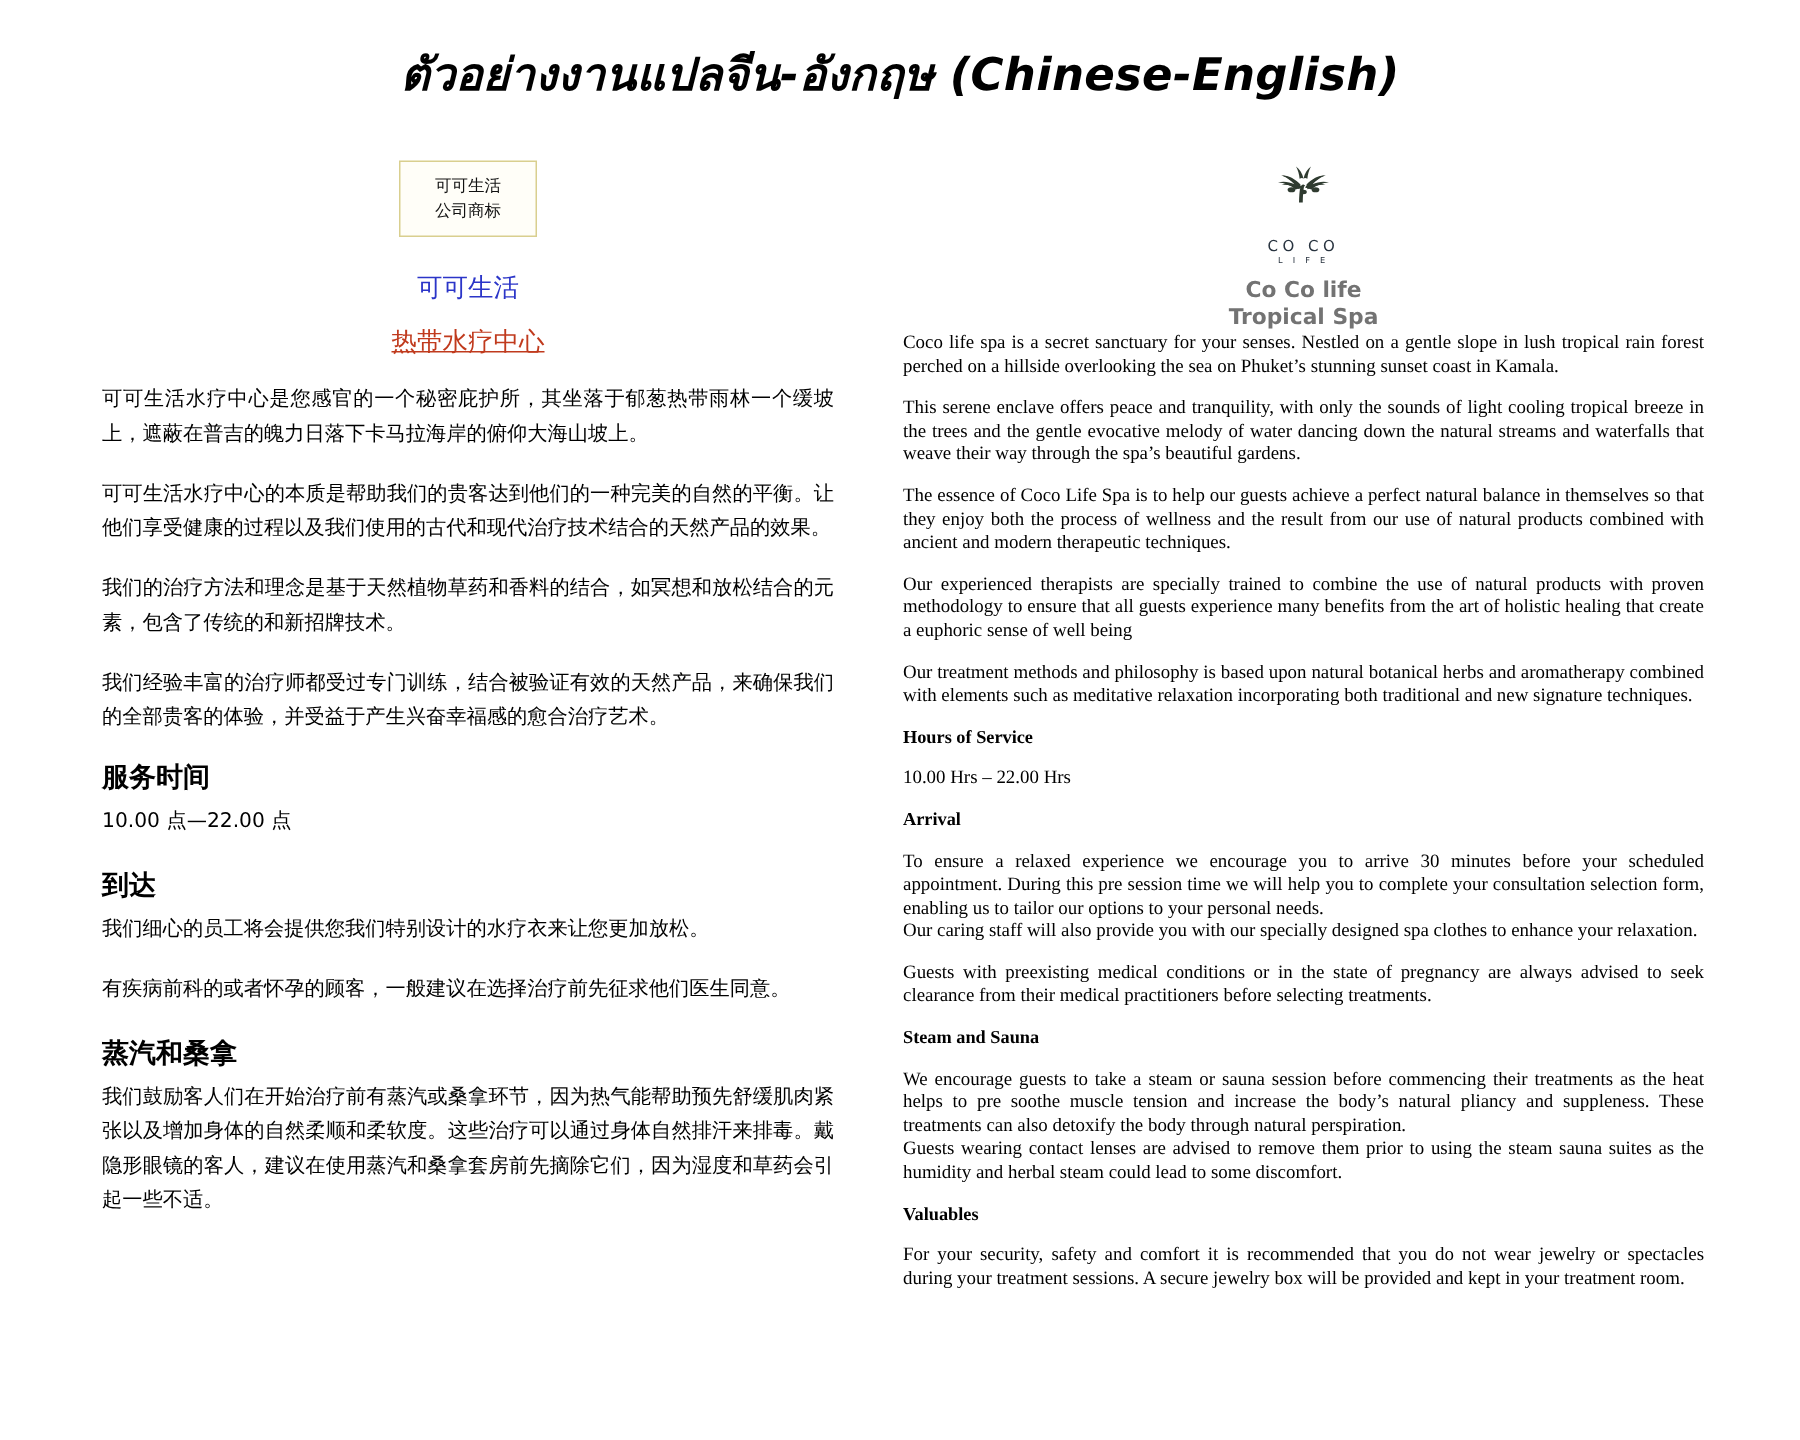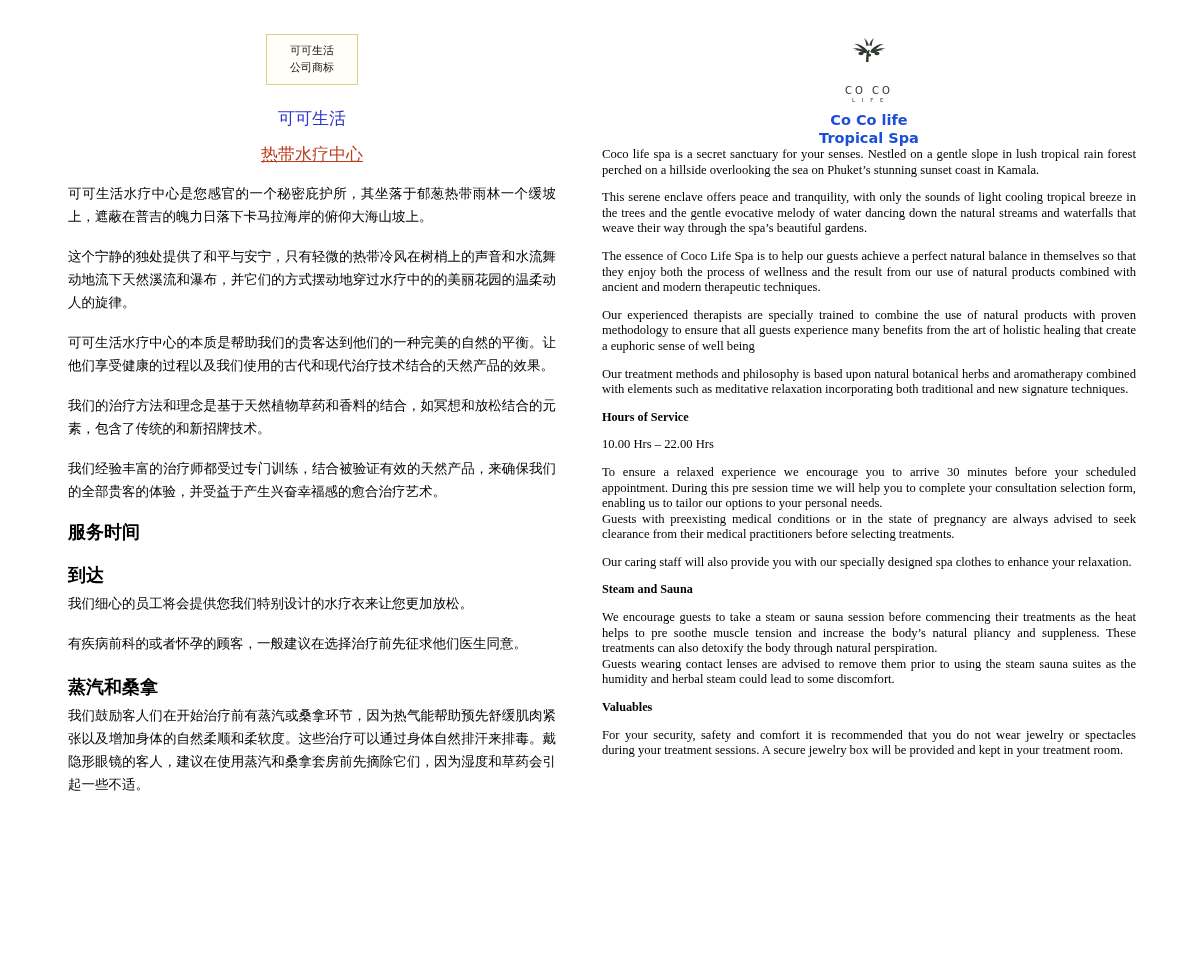--- a/index.html
+++ b/index.html
@@ -117,21 +117,21 @@
   }
   .logo-sub2 {
     font-family: "DejaVu Sans", sans-serif;
     font-size: 5.5px;
     letter-spacing: 2.5px;
     color: #28333f;
     margin-top: 1px;
   }
   .brand-en {
     text-align: center;
-    color: #1d4ed8;
+    color: #737373;
     font-family: "DejaVu Sans", sans-serif;
     font-weight: bold;
     font-size: 14.5px;
     line-height: 18px;
     margin-top: 8px;
   }
   .en-body {
     font-family: "Liberation Serif", serif;
     font-size: 12.6px;
     line-height: 15.6px;
@@ -144,41 +144,42 @@
     font-weight: bold;
     font-size: 12.2px;
     margin: 0 0 12px 0;
   }
 </style>
 </head>
 <body>
 
 <div class="page">
 
+  <div class="doc-title">ตัวอย่างงานแปลจีน-อังกฤษ (Chinese-English)</div>
 
   <div class="columns">
 
     <div class="col-left">
 
       <div class="logo-box">
         <div>可可生活</div>
         <div>公司商标</div>
       </div>
 
       <div class="brand-cn">可可生活</div>
       <div class="brand-cn-2">热带水疗中心</div>
 
       <div class="zh-body">
         <p>可可生活水疗中心是您感官的一个秘密庇护所，其坐落于郁葱热带雨林一个缓坡上，遮蔽在普吉的魄力日落下卡马拉海岸的俯仰大海山坡上。</p>
-        <p>这个宁静的独处提供了和平与安宁，只有轻微的热带冷风在树梢上的声音和水流舞动地流下天然溪流和瀑布，并它们的方式摆动地穿过水疗中的的美丽花园的温柔动人的旋律。</p>
         <p>可可生活水疗中心的本质是帮助我们的贵客达到他们的一种完美的自然的平衡。让他们享受健康的过程以及我们使用的古代和现代治疗技术结合的天然产品的效果。</p>
         <p>我们的治疗方法和理念是基于天然植物草药和香料的结合，如冥想和放松结合的元素，包含了传统的和新招牌技术。</p>
         <p>我们经验丰富的治疗师都受过专门训练，结合被验证有效的天然产品，来确保我们的全部贵客的体验，并受益于产生兴奋幸福感的愈合治疗艺术。</p>
 
         <div class="zh-head">服务时间</div>
+        <p class="zh-plain">10.00 点—22.00 点</p>
 
         <div class="zh-head zh-gap">到达</div>
         <p>我们细心的员工将会提供您我们特别设计的水疗衣来让您更加放松。</p>
         <p>有疾病前科的或者怀孕的顾客，一般建议在选择治疗前先征求他们医生同意。</p>
 
         <div class="zh-head zh-gap">蒸汽和桑拿</div>
         <p>我们鼓励客人们在开始治疗前有蒸汽或桑拿环节，因为热气能帮助预先舒缓肌肉紧张以及增加身体的自然柔顺和柔软度。这些治疗可以通过身体自然排汗来排毒。戴隐形眼镜的客人，建议在使用蒸汽和桑拿套房前先摘除它们，因为湿度和草药会引起一些不适。</p>
 
       </div>
     </div>
@@ -214,23 +215,24 @@
       <div class="en-body">
         <p>Coco life spa is a secret sanctuary for your senses. Nestled on a gentle slope in lush tropical rain forest perched on a hillside overlooking the sea on Phuket’s stunning sunset coast in Kamala.</p>
         <p>This serene enclave offers peace and tranquility, with only the sounds of light cooling tropical breeze in the trees and the gentle evocative melody of water dancing down the natural streams and waterfalls that weave their way through the spa’s beautiful gardens.</p>
         <p>The essence of Coco Life Spa is to help our guests achieve a perfect natural balance in themselves so that they enjoy both the process of wellness and the result from our use of natural products combined with ancient and modern therapeutic techniques.</p>
         <p>Our experienced therapists are specially trained to combine the use of natural products with proven methodology to ensure that all guests experience many benefits from the art of holistic healing that create a euphoric sense of well being</p>
         <p>Our treatment methods and philosophy is based upon natural botanical herbs and aromatherapy combined with elements such as meditative relaxation incorporating both traditional and new signature techniques.</p>
 
         <div class="en-head">Hours of Service</div>
         <p>10.00 Hrs – 22.00 Hrs</p>
 
+        <div class="en-head">Arrival</div>
         <p style="margin-bottom:0">To ensure a relaxed experience we encourage you to arrive 30 minutes before your scheduled appointment. During this pre session time we will help you to complete your consultation selection form, enabling us to tailor our options to your personal needs.</p>
+        <p>Our caring staff will also provide you with our specially designed spa clothes to enhance your relaxation.</p>
         <p>Guests with preexisting medical conditions or in the state of pregnancy are always advised to seek clearance from their medical practitioners before selecting treatments.</p>
-        <p>Our caring staff will also provide you with our specially designed spa clothes to enhance your relaxation.</p>
 
         <div class="en-head">Steam and Sauna</div>
         <p style="margin-bottom:0">We encourage guests to take a steam or sauna session before commencing their treatments as the heat helps to pre soothe muscle tension and increase the body’s natural pliancy and suppleness. These treatments can also detoxify the body through natural perspiration.</p>
         <p>Guests wearing contact lenses are advised to remove them prior to using the steam sauna suites as the humidity and herbal steam could lead to some discomfort.</p>
 
         <div class="en-head">Valuables</div>
         <p>For your security, safety and comfort it is recommended that you do not wear jewelry or spectacles during your treatment sessions. A secure jewelry box will be provided and kept in your treatment room.</p>
       </div>
     </div>
 

